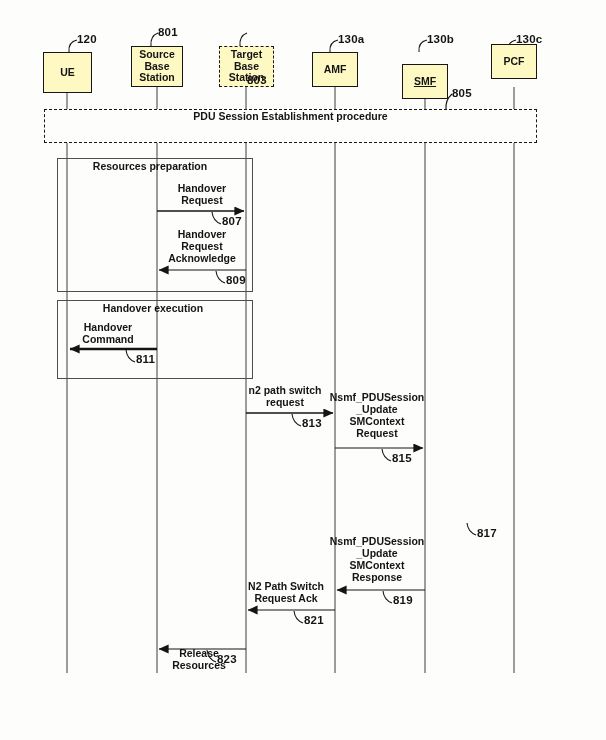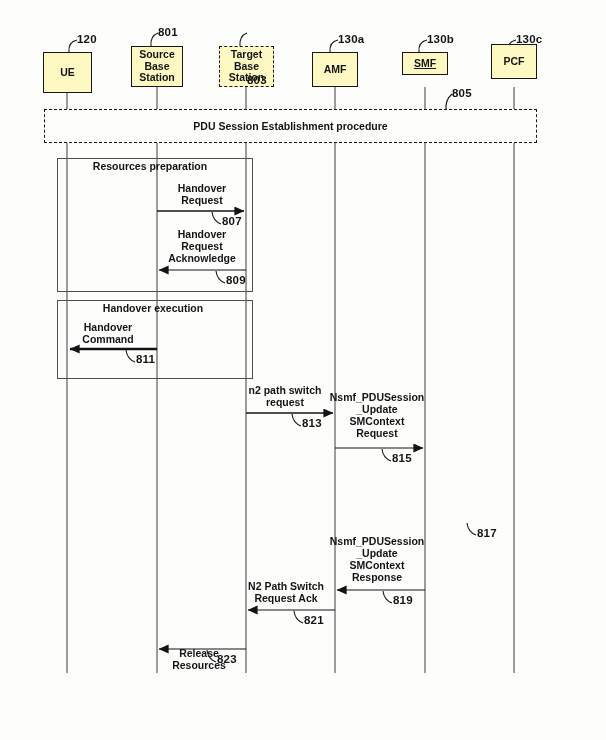--- a/index.html
+++ b/index.html
@@ -20,21 +20,21 @@
     text-align:center;
     font-size:10.5px;font-weight:600;line-height:1.1;
     white-space:pre-line;
     box-sizing:border-box;
   }
   .ebox.dashed{border-style:dashed;}
   .pdu{
     position:absolute;
     background:#fdfdfc;
     border:1.5px dashed #161616;
-    display:flex;align-items:center;justify-content:center;
+    display:flex;align-items:flex-start;justify-content:center;
     font-size:10.5px;font-weight:600;
     box-sizing:border-box;
   }
   .group{
     position:absolute;
     border:1.1px solid #4e4e4e;
     box-sizing:border-box;
     background:transparent;
   }
   .gtitle{
@@ -126,21 +126,21 @@
 Station</span>
   </div>
   <div class="ebox dashed" style="left:219px;top:46px;width:55px;height:41px;">
     <span>Target
 Base
 Station</span>
   </div>
   <div class="ebox" style="left:312px;top:52px;width:46px;height:35px;">
     <span>AMF</span>
   </div>
-  <div class="ebox" style="left:402px;top:52px;width:46px;height:23px;text-decoration:underline;">
+  <div class="ebox" style="left:402px;top:64px;width:46px;height:35px;text-decoration:underline;">
     <span>SMF</span>
   </div>
   <div class="ebox" style="left:491px;top:44px;width:46px;height:35px;">
     <span>PCF</span>
   </div>
 
   <div class="refnum" style="left:77px;top:33px;">120</div>
   <div class="refnum" style="left:158px;top:26px;">801</div>
   <div class="refnum" style="left:247px;top:26px;margin-top:48px;">803</div>
   <div class="refnum" style="left:338px;top:33px;">130a</div>

